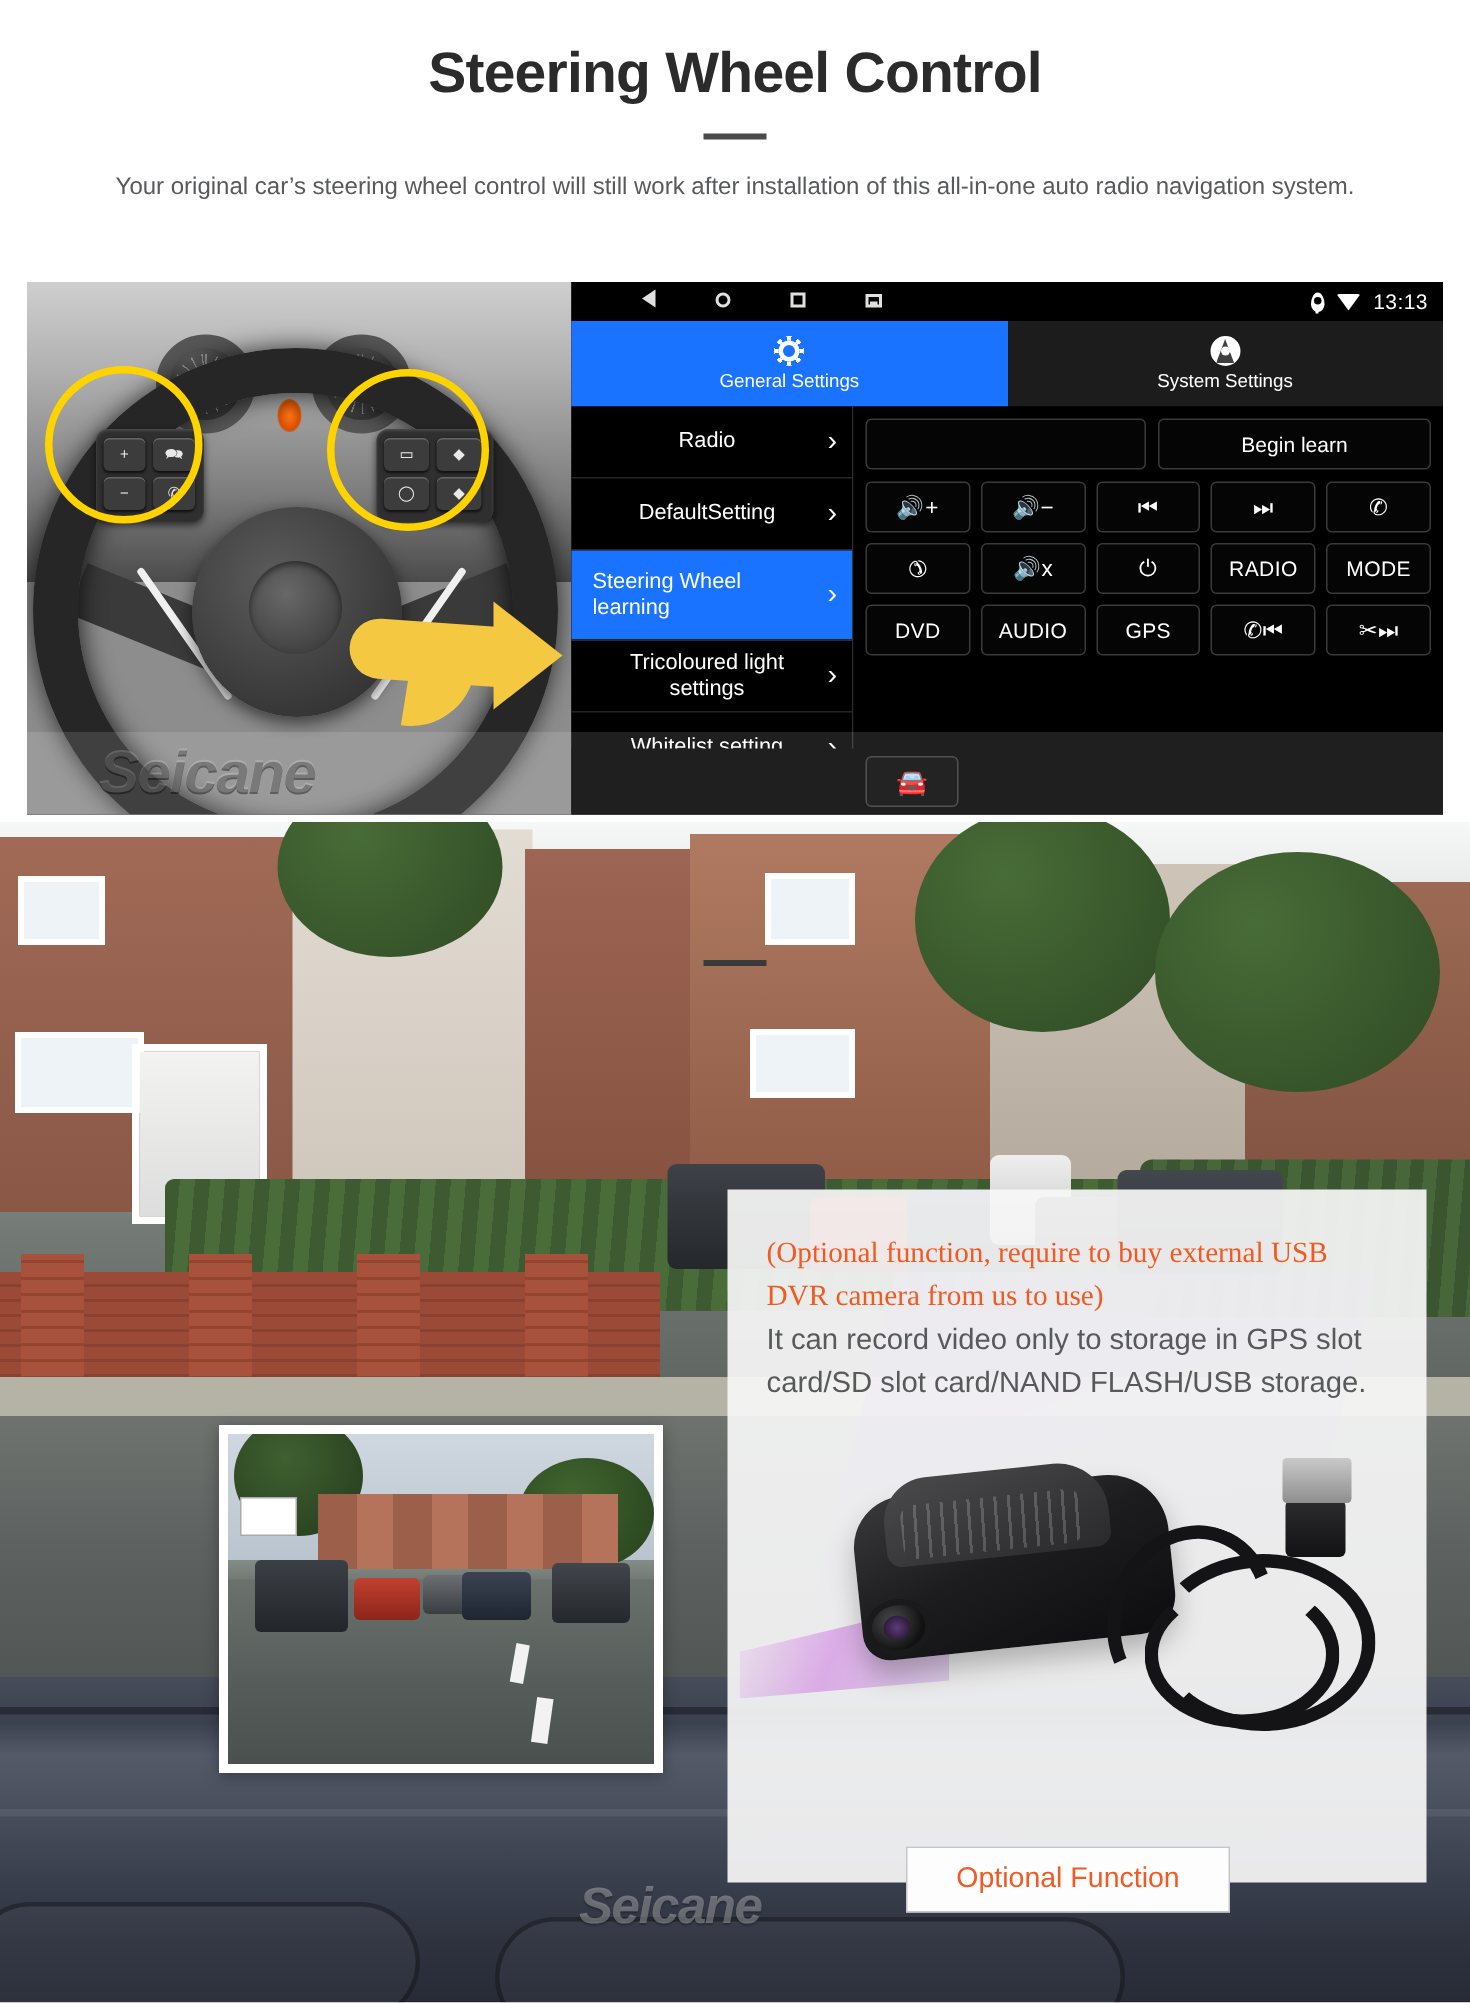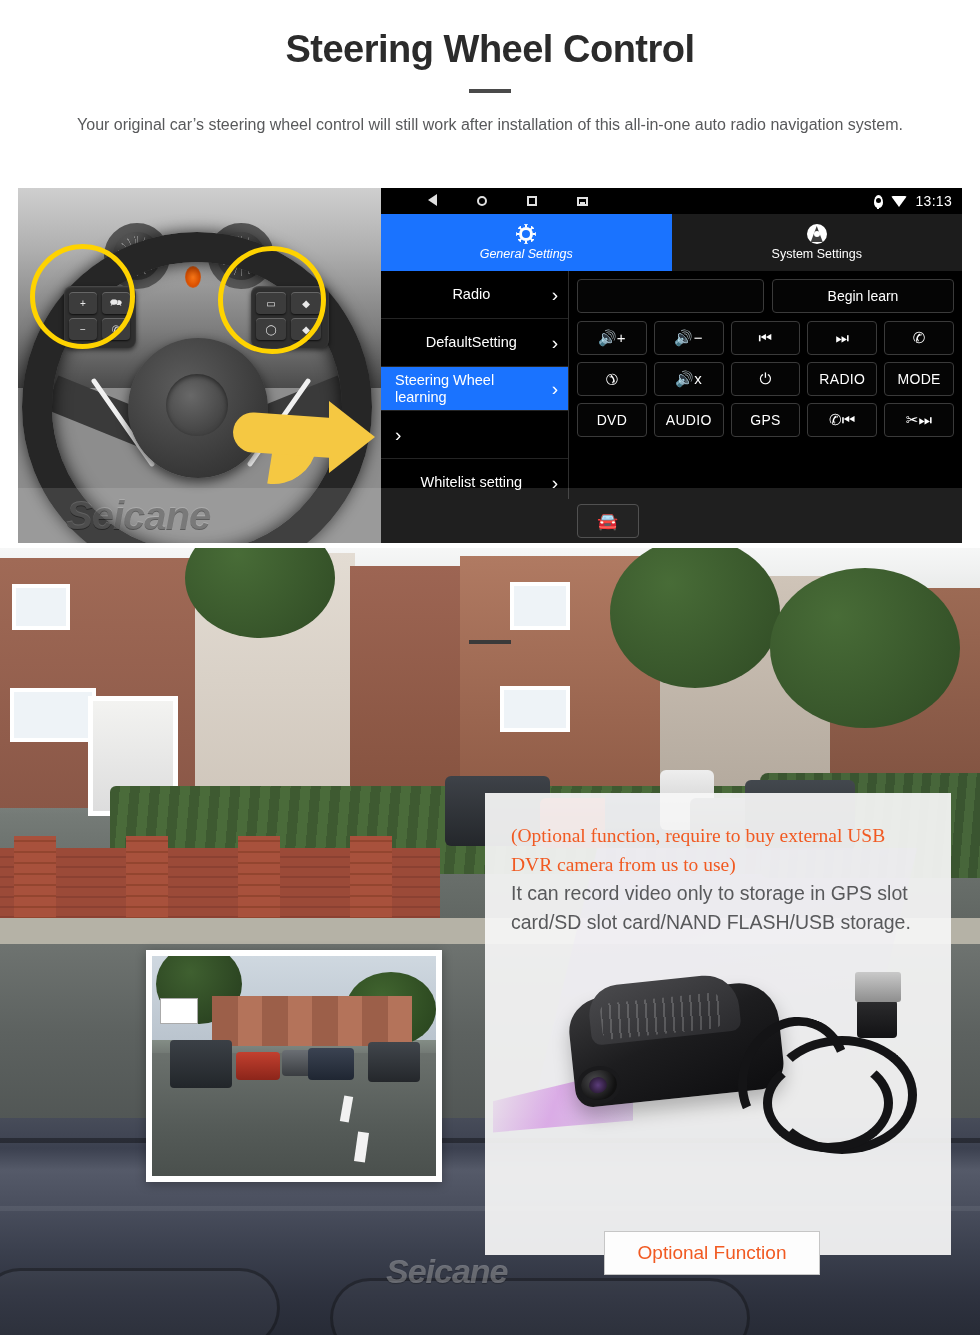--- a/index.html
+++ b/index.html
@@ -112,21 +112,21 @@
   .pin-icon:after { content:""; position:absolute; left:2px; top:3px; width:5px; height:5px; background:#000; border-radius:50%; }
   .pin-icon:before { content:""; position:absolute; left:3px; top:10px; border-left:1.5px solid #fff;
                      border-right:1.5px solid #fff; height:4px; }
   .wifi-icon { width:0;height:0; border-left:8px solid transparent; border-right:8px solid transparent;
                border-top:11px solid #fff; border-radius:2px; }
   .clock { font-size:14px; color:#fff; letter-spacing:.3px; }
 
   .tabs { position:absolute; left:0; top:26px; width:581px; height:57px; display:flex; }
   .tab { flex:1; display:flex; flex-direction:column; align-items:center; justify-content:center;
          color:#fff; background:#1c1c1c; gap:3px; }
-  .tab.active { background:#1a73ff;font-style:italic; }
+  .tab.active { background:#1a73ff; }
   .tab-label { font-size:12.5px; }
   .gear-ic { width:20px; height:20px; position:relative; }
   .gear-ic:before { content:""; position:absolute; inset:0; border-radius:50%;
     background:
      conic-gradient(#fff 0 10deg, transparent 10deg 35deg, #fff 35deg 55deg, transparent 55deg 80deg,
                     #fff 80deg 100deg, transparent 100deg 125deg, #fff 125deg 145deg, transparent 145deg 170deg,
                     #fff 170deg 190deg, transparent 190deg 215deg, #fff 215deg 235deg, transparent 235deg 260deg,
                     #fff 260deg 280deg, transparent 280deg 305deg, #fff 305deg 325deg, transparent 325deg 350deg, #fff 350deg 360deg); }
   .gear-ic:after { content:""; position:absolute; left:3px; top:3px; width:14px; height:14px;
     border-radius:50%; background:#1a73ff; box-shadow: inset 0 0 0 3px #fff; }
@@ -136,21 +136,21 @@
     background:#1c1c1c; clip-path: polygon(50% 0,100% 100%,0 100%); opacity:.85; }
   .sys-ic:before { content:""; position:absolute; left:7px; top:7px; width:6px; height:6px;
     background:#fff; border-radius:50%; z-index:2; }
 
   .content { position:absolute; left:0; top:83px; width:581px; height:272px; display:flex; }
   .menu { width:188px; background:#000; border-right:1px solid #2e2e2e; }
   .menu-item { height:48px; display:flex; align-items:center; justify-content:space-between;
     padding:0 10px 0 14px; color:#fff; font-size:14.5px; border-bottom:1px solid #242424;
     line-height:17px; }
   .menu-item .mi-text { flex:1; text-align:center; padding-right:4px; }
-  .menu-item.sel { background:#1a73ff; height:44px; }
+  .menu-item.sel { background:#1a73ff; height:60px; }
   .chev { font-size:19px; font-weight:300; color:#fff; line-height:1; }
 
   .panel { flex:1; background:#000; padding:8px 8px 0 8px; }
   .row-top { display:flex; gap:8px; margin-bottom:8px; }
   .learn-field { flex:1; height:34px; border:1px solid #3a3a3a; border-radius:4px; background:#050505; }
   .learn-btn { width:182px; height:34px; border:1px solid #3a3a3a; border-radius:4px; background:#050505;
     color:#fff; font-size:14px; display:flex; align-items:center; justify-content:center; }
   .grid { display:grid; grid-template-columns: repeat(5, 1fr); gap:7px; }
   .gbtn { height:34px; border:1px solid #3a3a3a; border-radius:4px; background:#050505; color:#fff;
     font-size:14px; display:flex; align-items:center; justify-content:center; gap:2px; letter-spacing:.3px; }
@@ -375,20 +375,21 @@
             </div>
             <div class="menu-item">
               <span class="mi-text">DefaultSetting</span>
               <span class="chev">›</span>
             </div>
             <div class="menu-item sel">
               <span class="mi-text" style="text-align:left">Steering Wheel learning</span>
               <span class="chev">›</span>
             </div>
             <div class="menu-item">
+              <span class="mi-text">Tricoloured light settings</span>
               <span class="chev">›</span>
             </div>
             <div class="menu-item">
               <span class="mi-text">Whitelist setting</span>
               <span class="chev">›</span>
             </div>
           </div>
 
           <div class="panel">
             <div class="row-top">

